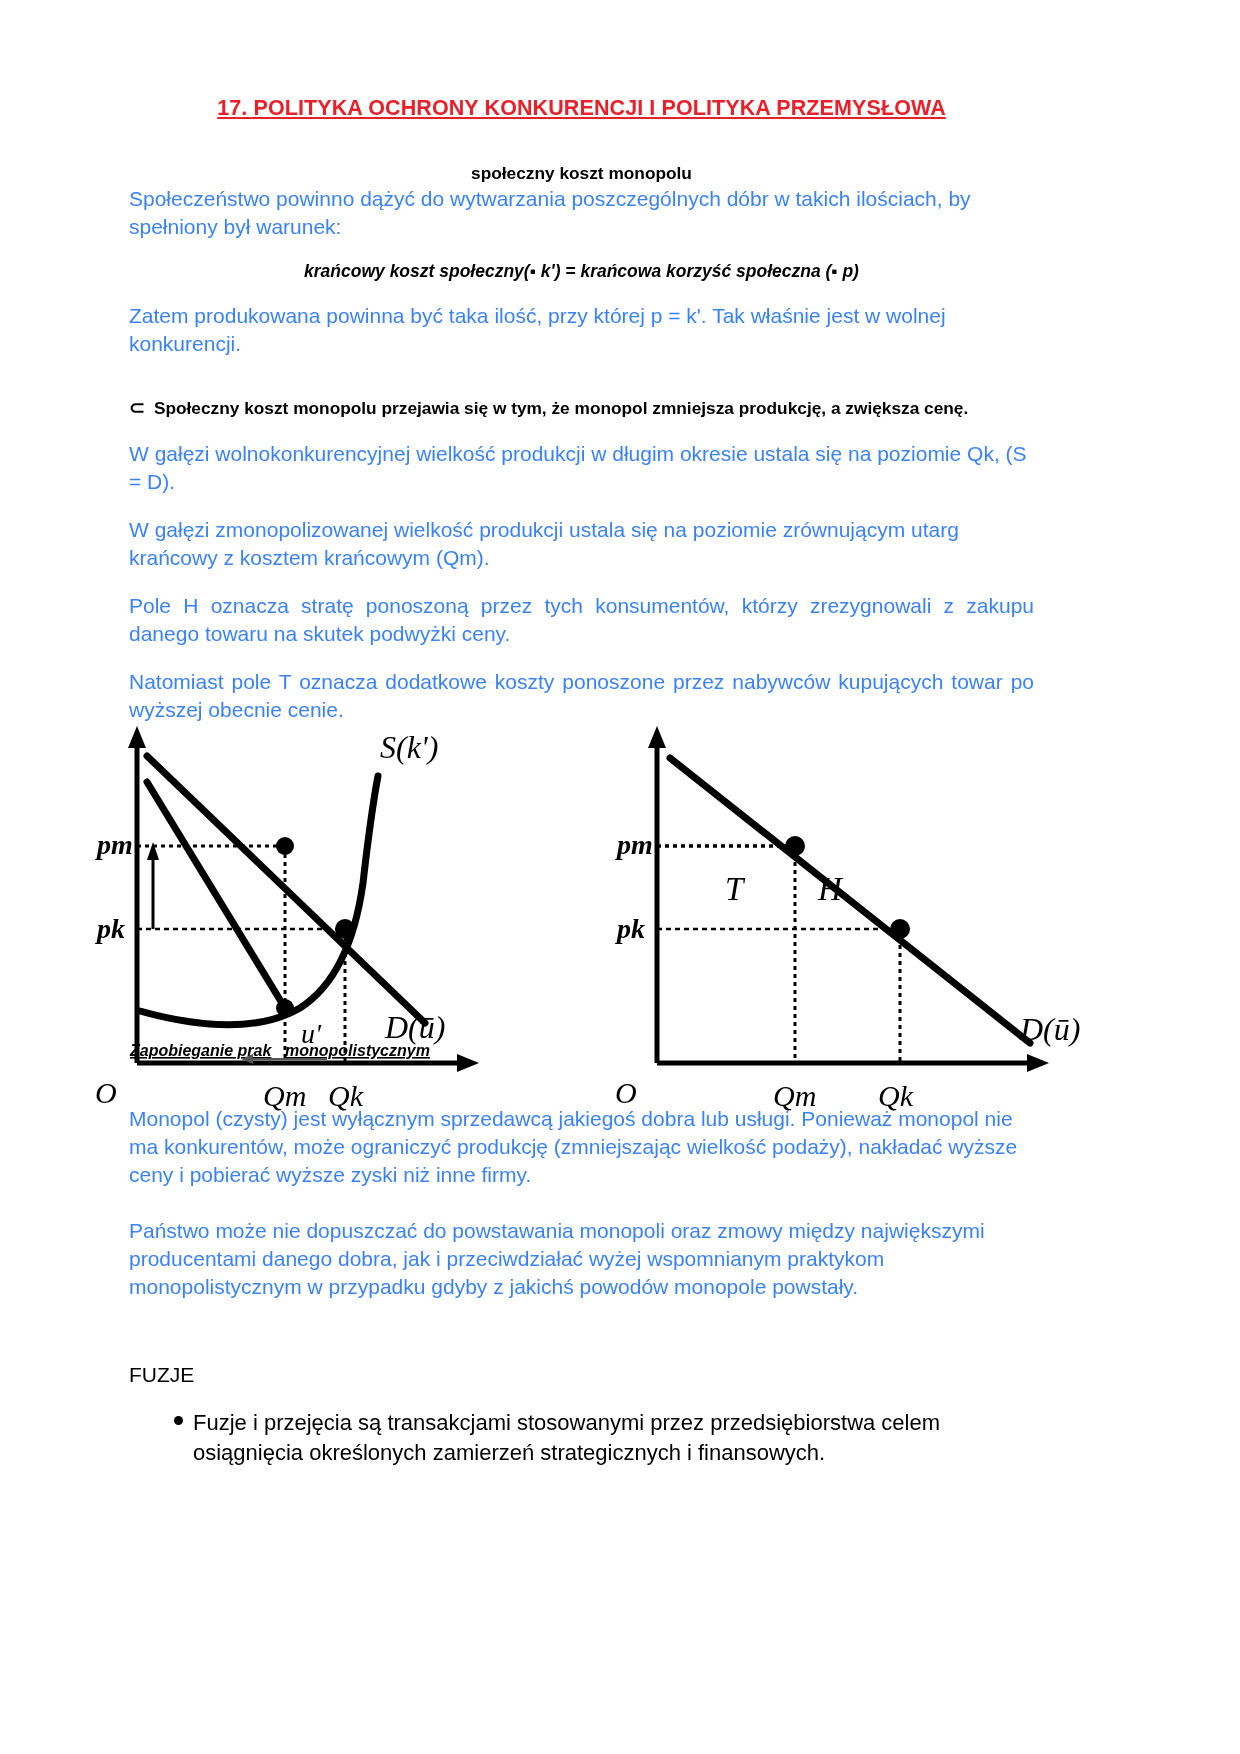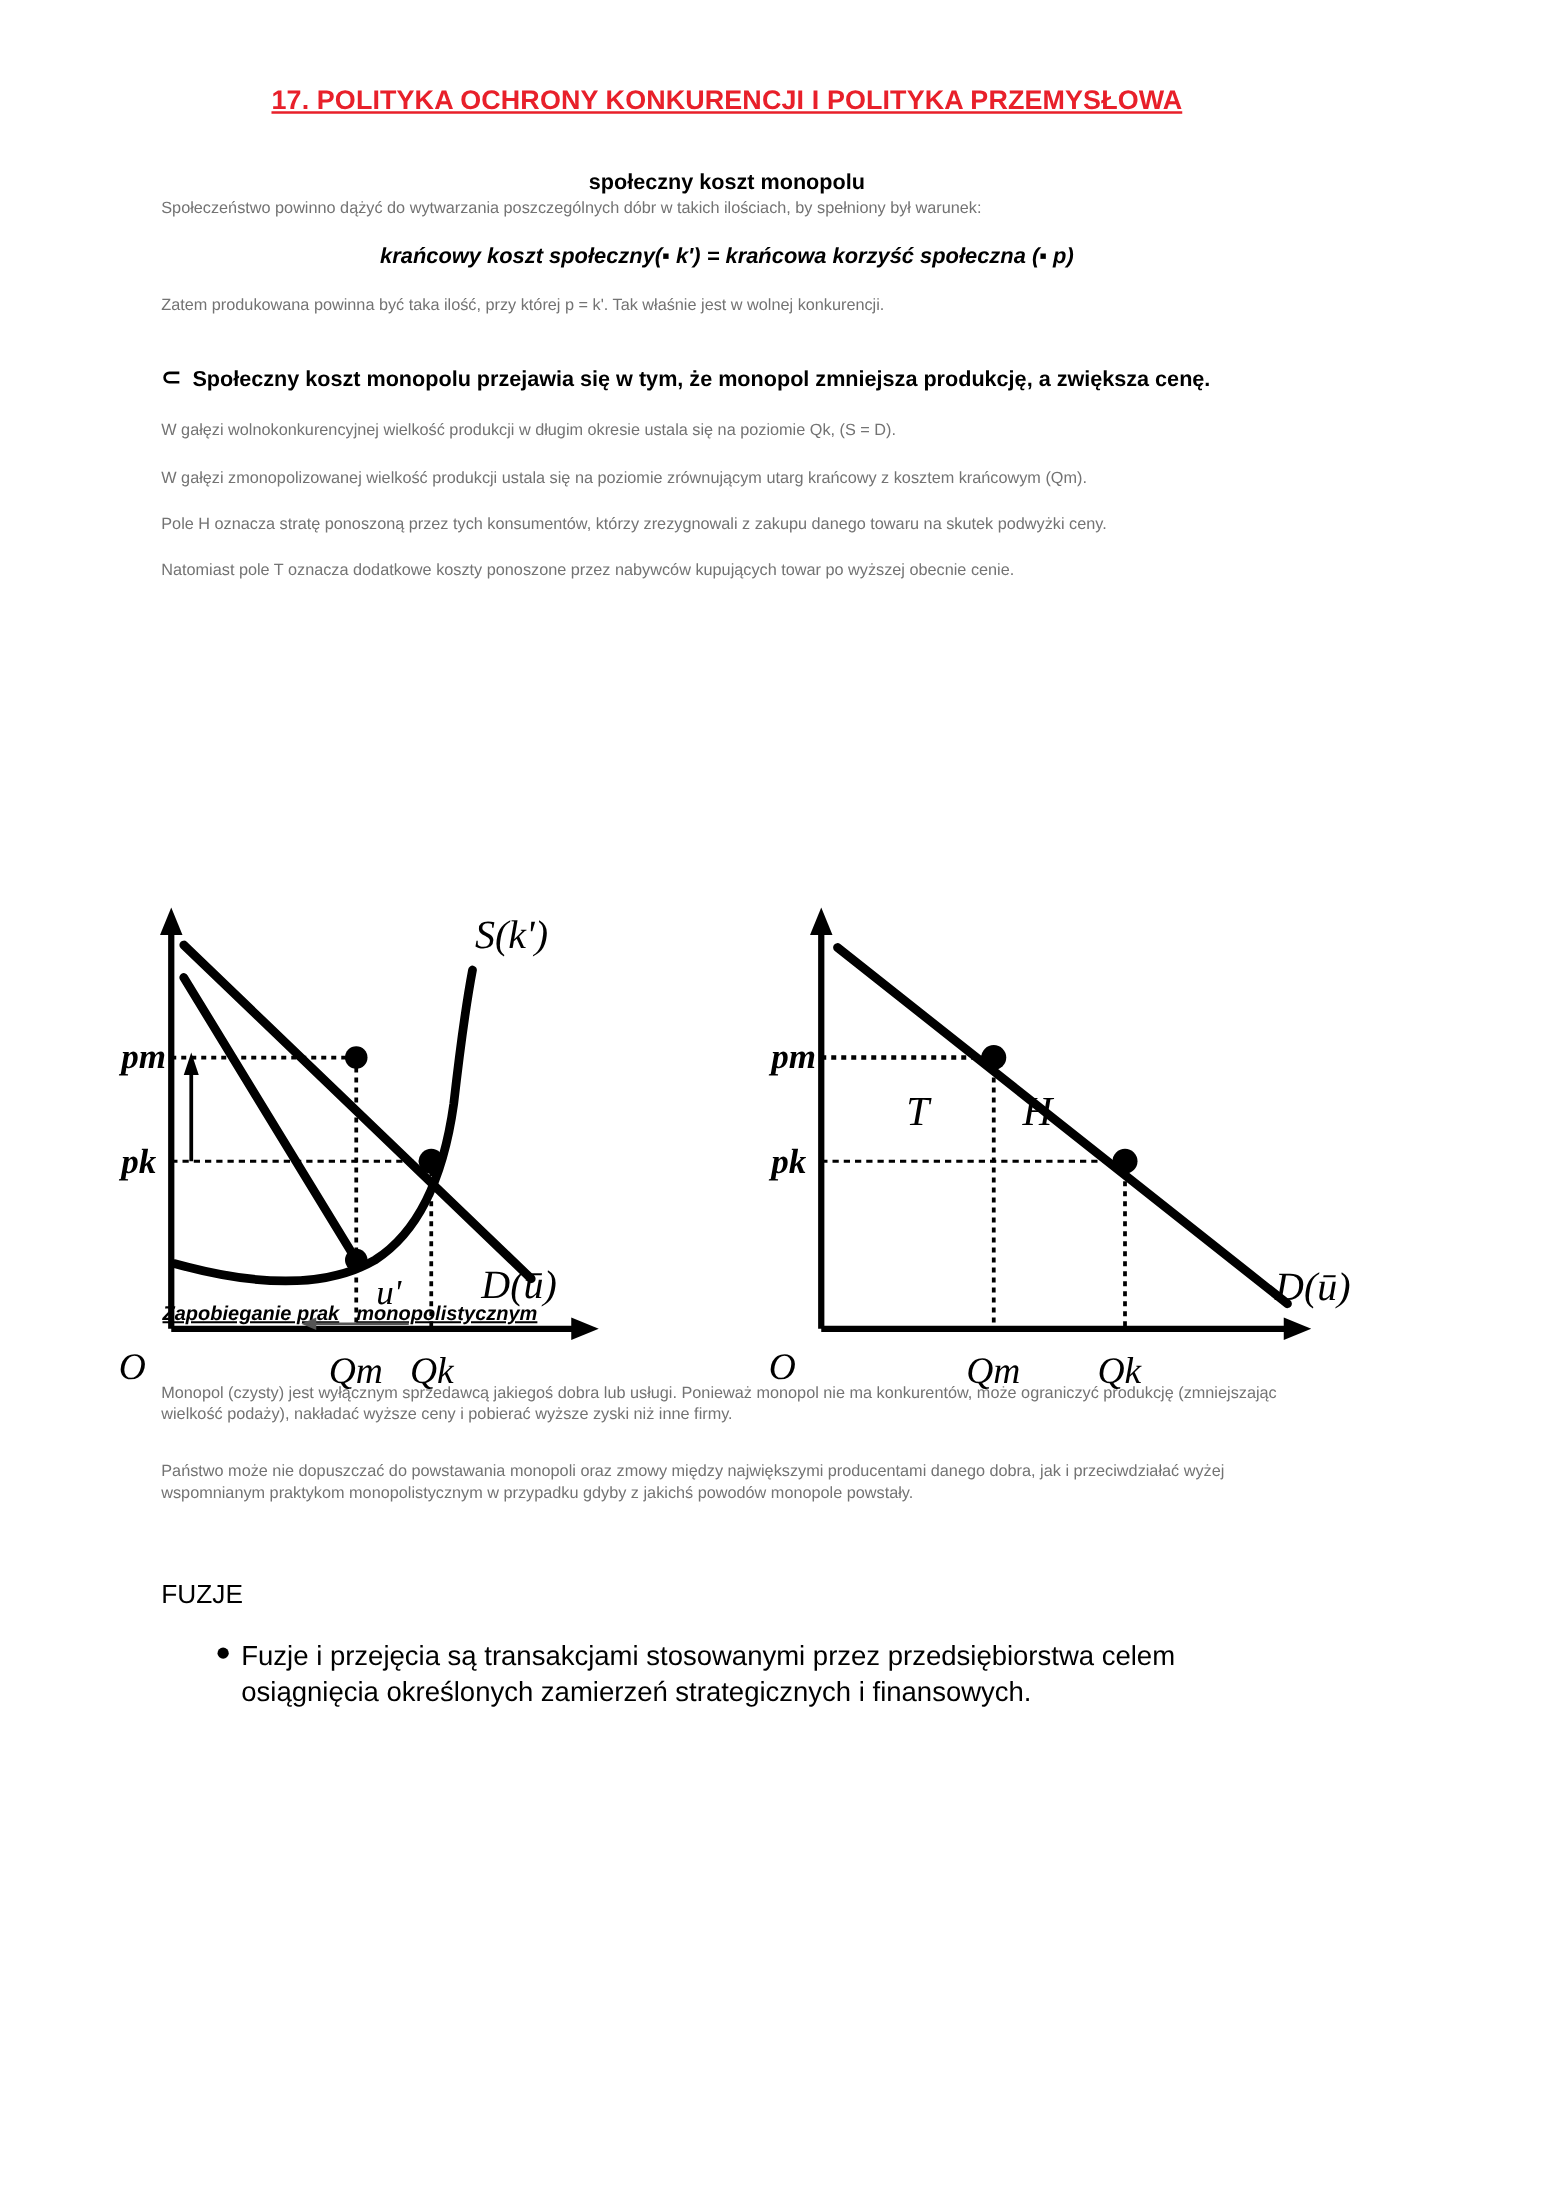--- a/index.html
+++ b/index.html
@@ -32,30 +32,30 @@
 
   
   .doc-title {
     color: #e8202a;
     font-size: 21.5px;
     font-weight: bold;
     text-align: center;
     text-decoration: underline;
     letter-spacing: 0.1px;
     margin: 0;
-    padding-top: 68px;
+    padding-top: 96px;
     line-height: 1.2;
   }
 
   
   .para {
-    font-size: 13px;
-    line-height: 1.33;
-    margin: 0;
-    color: #737373;
+    font-size: 21px;
+    line-height: 1.33;
+    margin: 0;
+    color: #3b82f6;
   }
   .para.justify { text-align: justify; }
   .lead-label {
     font-size: 17.3px;
     font-weight: bold;
     line-height: 1.33;
     margin: 0;
     text-align: center;
   }
   .formula {

